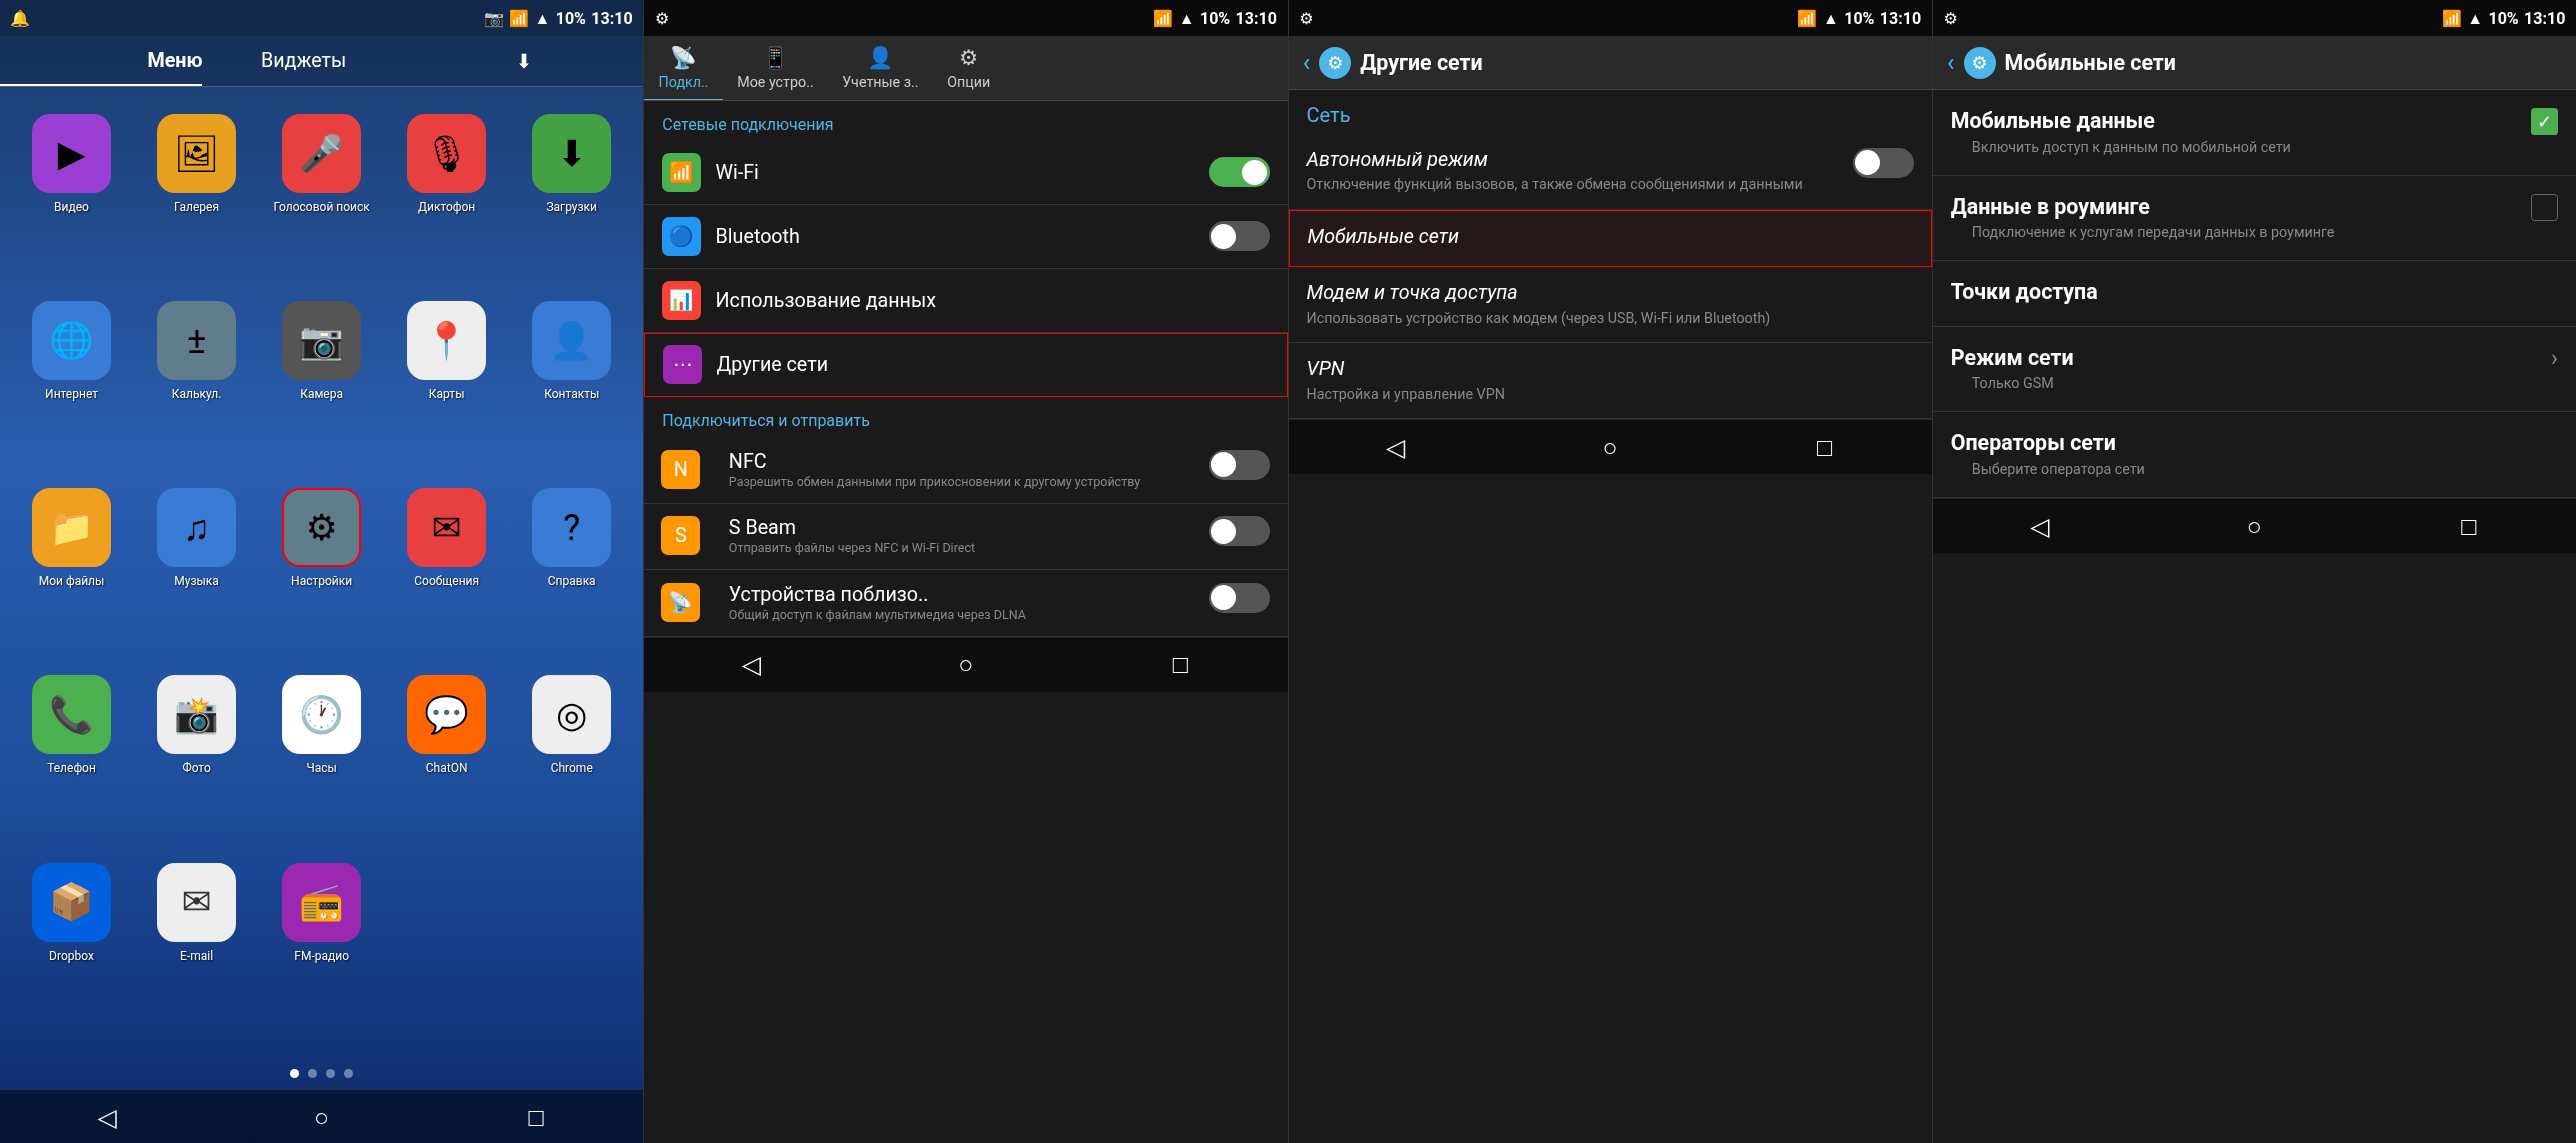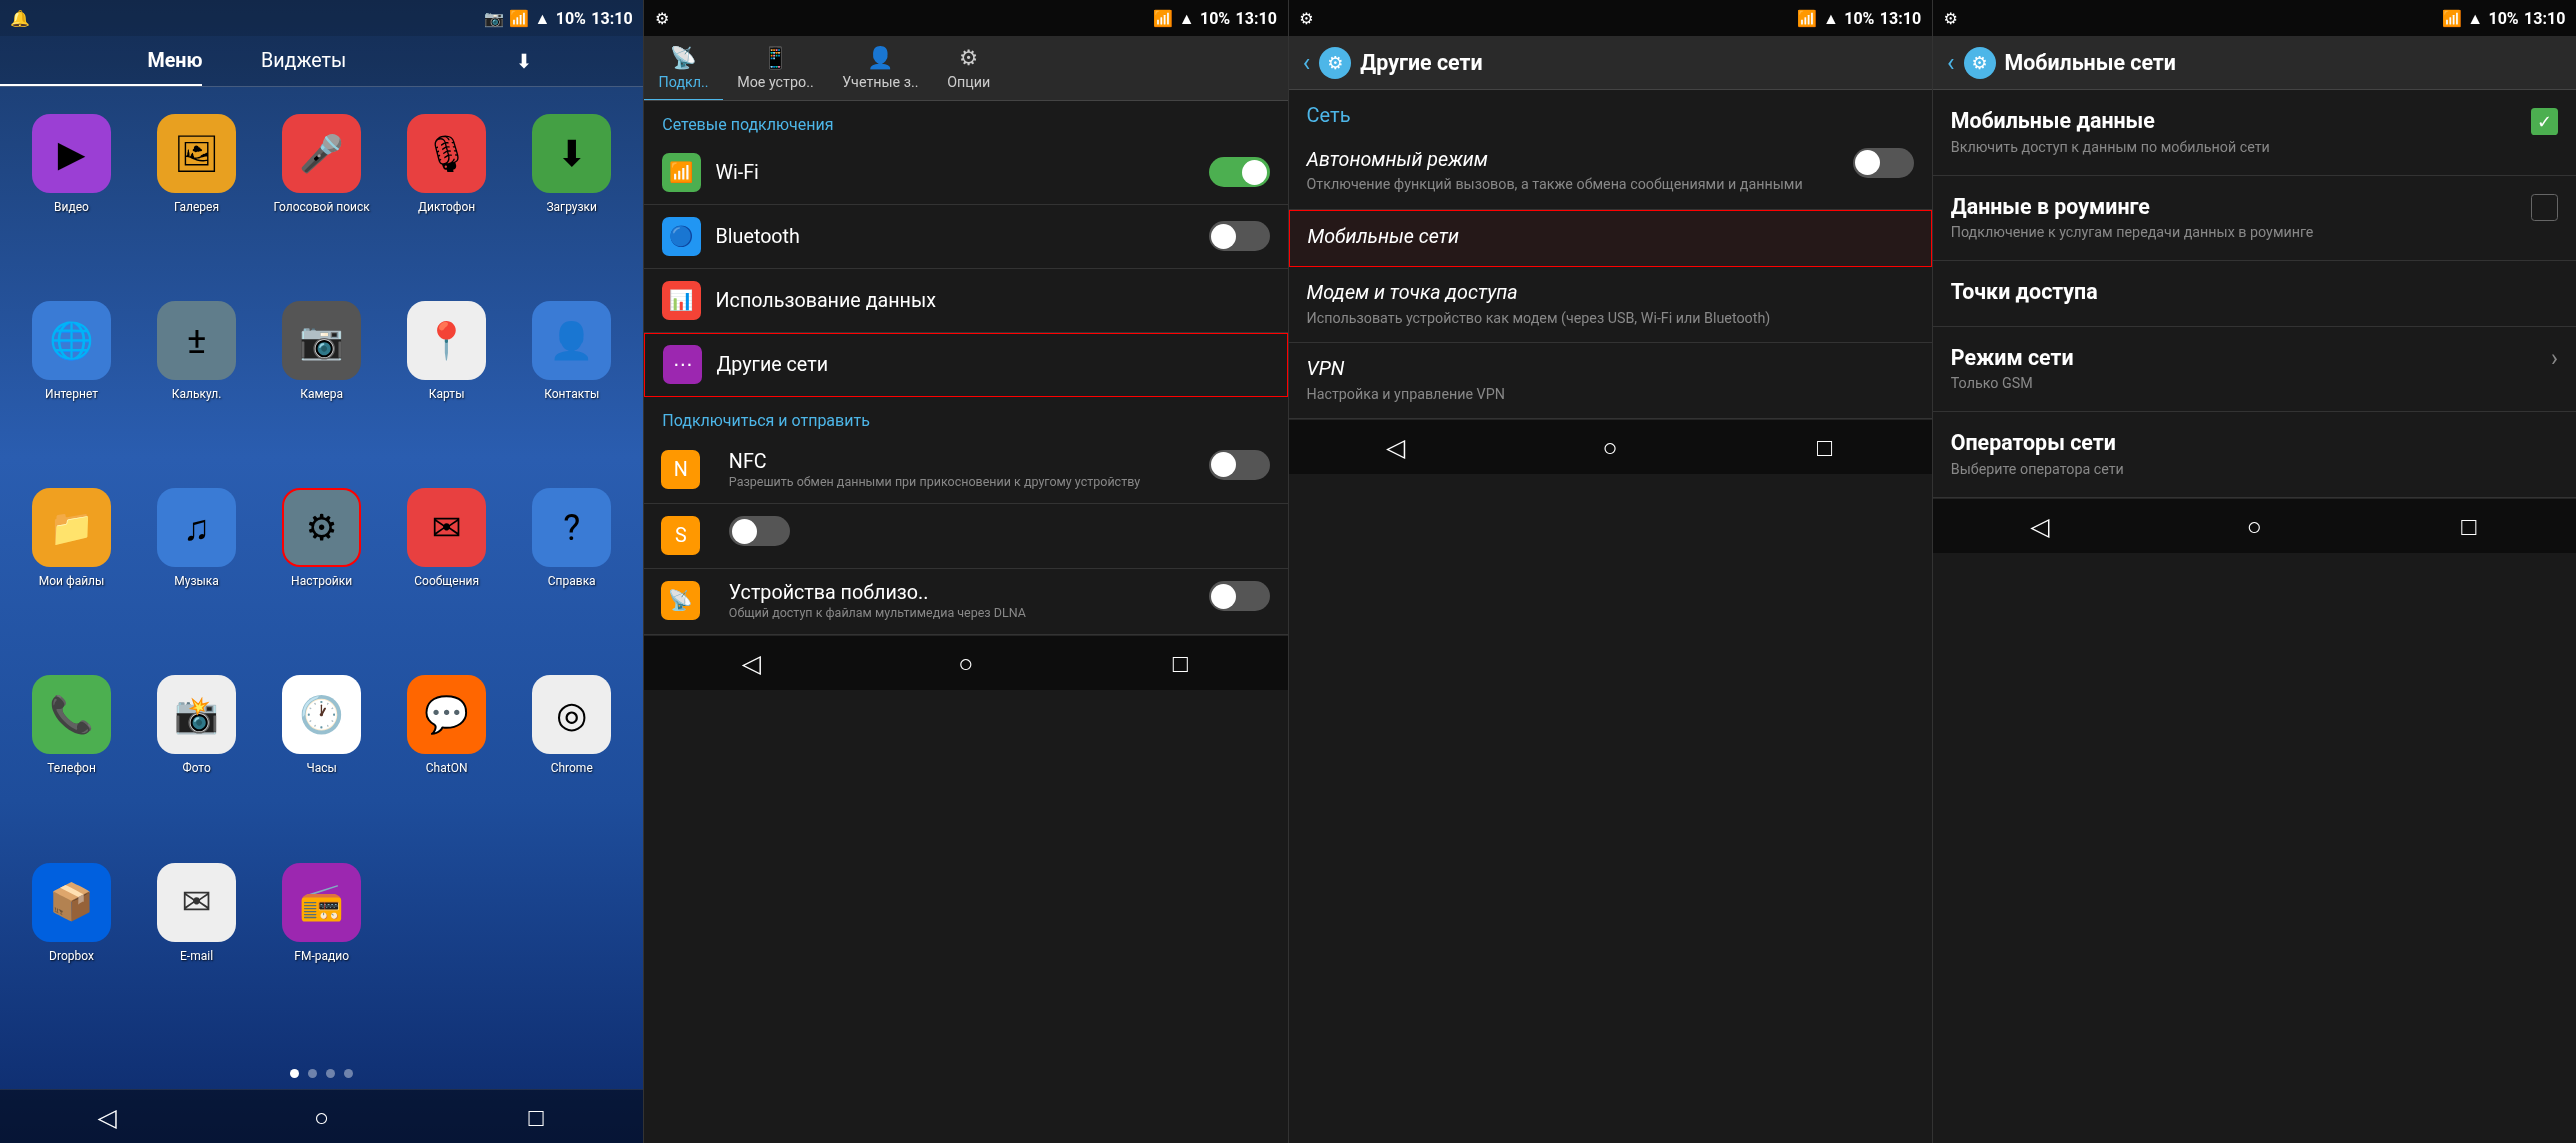--- a/index.html
+++ b/index.html
@@ -324,20 +324,21 @@
     .mobile-item-title {
       color: #fff;
       font-size: 21.4px;
       font-weight: bold;
       margin-bottom: 3.6px;
     }
     .mobile-item-desc {
       color: #888;
       font-size: 14.3px;
       line-height: 1.4;
+      margin-left: 21px;
     }
     .mobile-item-control {
       margin-left: 14.3px;
       flex-shrink: 0;
     }
     .checkbox-check {
       width: 27px; height: 27px;
       border-radius: 3.6px;
       background: #4caf50;
       display: flex; align-items: center; justify-content: center;
@@ -554,20 +555,25 @@
           <div style="color: rgb(136, 136, 136); font-size: 12.5px; line-height: 1.4;">Разрешить обмен данными
 при прикосновении к другому
 устройству</div>
         </div>
         <div class="toggle off">
           <div class="toggle-knob"></div>
         </div>
       </div>
       <div style="border-bottom: 0.9px solid rgb(51, 51, 51); padding: 12.5px 18px 12.5px 71px; cursor: pointer; display: flex; align-items: flex-start; gap: 14.3px;">
         <div class="settings-item-icon si-sbeam" style="margin-left: -54px;">S</div>
+        <div style="flex: 1 1 0%;">
+          <div class="settings-item-text">S Beam</div>
+          <div style="color: rgb(136, 136, 136); font-size: 12.5px; line-height: 1.4;">Отправить файлы через NFC
+и Wi-Fi Direct</div>
+        </div>
         <div class="toggle off">
           <div class="toggle-knob"></div>
         </div>
       </div>
       <div style="border-bottom: 0.9px solid rgb(51, 51, 51); padding: 12.5px 18px 12.5px 71px; cursor: pointer; display: flex; align-items: flex-start; gap: 14.3px;">
         <div class="settings-item-icon si-nearby" style="margin-left: -54px;">📡</div>
         <div style="flex: 1 1 0%;">
           <div class="settings-item-text">Устройства поблизо..</div>
           <div style="color: rgb(136, 136, 136); font-size: 12.5px; line-height: 1.4;">Общий доступ к файлам
 мультимедиа через DLNA</div>

